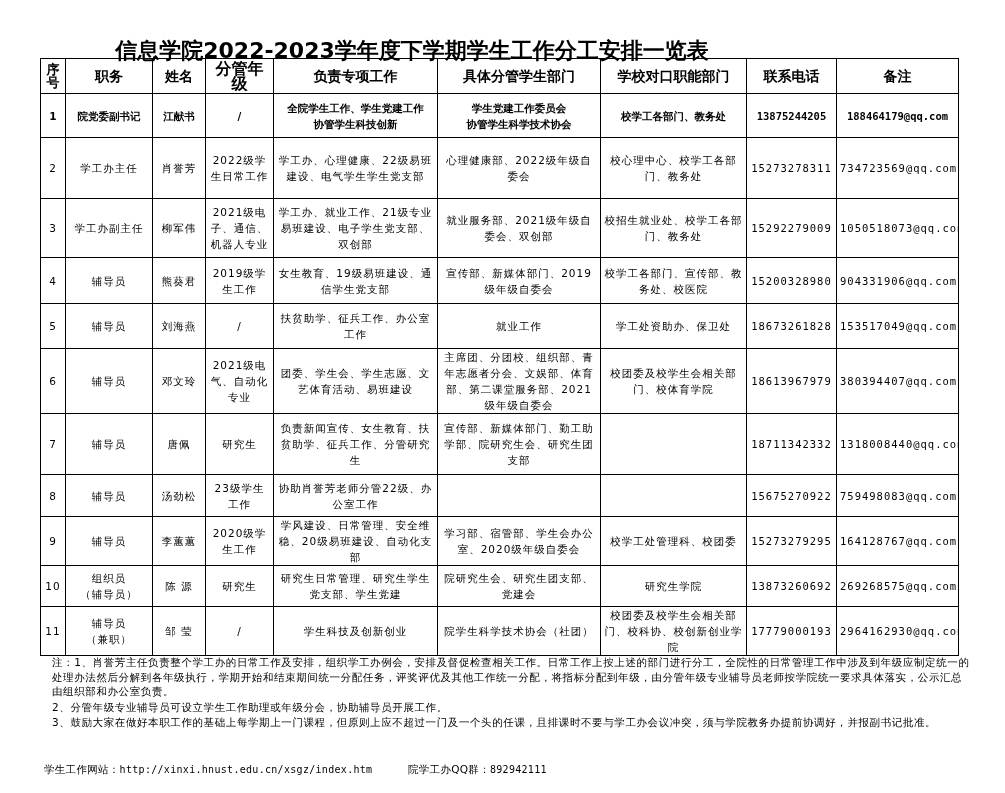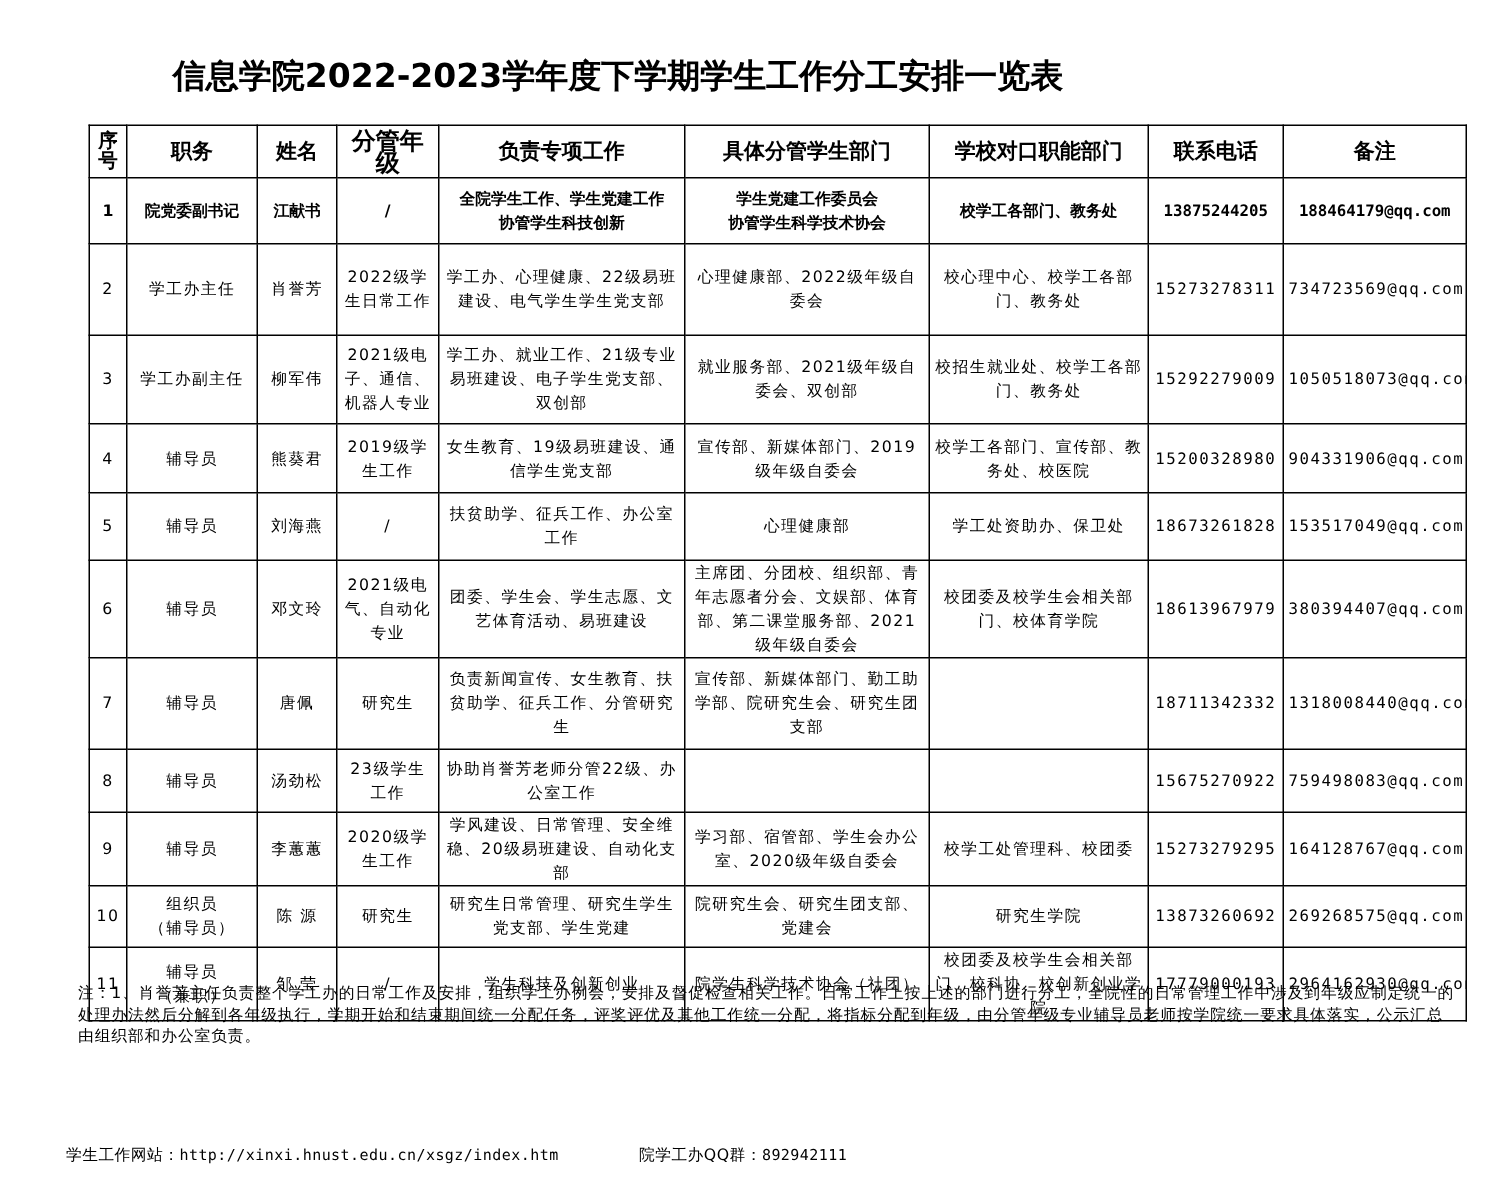--- a/index.html
+++ b/index.html
@@ -5,22 +5,22 @@
     html, body { margin: 0; padding: 0; background: #ffffff; }
     body {
       width: 1005px; height: 793px; position: relative; overflow: hidden;
       font-family: "DejaVu Sans", "Liberation Sans", sans-serif; color: #000;
     }
     .title {
       position: absolute; left: 0; top: 36px; width: 824px; text-align: center;
       font-size: 22px; font-weight: bold; letter-spacing: 0px; color: #000;
     }
     table.sheet {
-      position: absolute; left: 40px; top: 83px;
-      border-collapse: collapse; table-layout: fixed; width: 918px; margin-left: 19px;
+      position: absolute; left: 40px; top: 58px;
+      border-collapse: collapse; table-layout: fixed; width: 918px;
     }
     table.sheet th, table.sheet td {
       border: 1px solid #000; text-align: center; vertical-align: middle;
       padding: 0 3px; overflow: hidden; line-height: 16px;
     }
     table.sheet th {
       font-size: 14px; font-weight: bold; height: 34px; line-height: 15px;
     }
     table.sheet td { font-size: 10.5px; letter-spacing: 1px; }
     table.sheet tr.row-bold td { font-weight: bold; letter-spacing: 0; }
@@ -30,21 +30,21 @@
       position: absolute; left: 52px; top: 655px; width: 920px;
       font-size: 10.5px; line-height: 14.5px; letter-spacing: 0.6px;
     }
     .notes p { margin: 0 0 1px 0; }
     .footer {
       position: absolute; left: 44px; top: 763px; width: 920px; font-size: 10.5px;
       letter-spacing: 0.3px;
     }
     .footer .website { position: absolute; left: 0; top: 0; }
     .footer .url { font-family: "DejaVu Sans Mono", "Liberation Mono", monospace; font-size: 10px; }
-    .footer .qq { position: absolute; left: 382px; top: 0; }
+    .footer .qq { position: absolute; left: 364px; top: 0; }
   </style>
 </head>
 <body>
 
 <div class="title">信息学院2022-2023学年度下学期学生工作分工安排一览表</div>
 
 <table class="sheet">
   <colgroup>
     <col style="width:25px">
       <col style="width:87px">
@@ -113,21 +113,21 @@
     <td>校学工各部门、宣传部、教务处、校医院</td>
     <td class="c-phone">15200328980</td>
     <td class="c-email">904331906@qq.com</td>
   </tr>
       <tr style="height: 45px;">
     <td>5</td>
     <td>辅导员</td>
     <td>刘海燕</td>
     <td>/</td>
     <td>扶贫助学、征兵工作、办公室工作</td>
-    <td>心理健康部</td>
+    <td>就业工作</td>
     <td>学工处资助办、保卫处</td>
     <td class="c-phone">18673261828</td>
     <td class="c-email">153517049@qq.com</td>
   </tr>
       <tr style="height: 63px;">
     <td>6</td>
     <td>辅导员</td>
     <td>邓文玲</td>
     <td>2021级电气、自动化专业</td>
     <td>团委、学生会、学生志愿、文艺体育活动、易班建设</td>
@@ -189,20 +189,22 @@
     <td>院学生科学技术协会（社团）</td>
     <td>校团委及校学生会相关部门、校科协、校创新创业学院</td>
     <td class="c-phone">17779000193</td>
     <td class="c-email">2964162930@qq.com</td>
   </tr>
     </tbody>
 </table>
 
 <div class="notes">
   <p>注：1、肖誉芳主任负责整个学工办的日常工作及安排，组织学工办例会，安排及督促检查相关工作。日常工作上按上述的部门进行分工，全院性的日常管理工作中涉及到年级应制定统一的处理办法然后分解到各年级执行，学期开始和结束期间统一分配任务，评奖评优及其他工作统一分配，将指标分配到年级，由分管年级专业辅导员老师按学院统一要求具体落实，公示汇总由组织部和办公室负责。</p>
+  <p>2、分管年级专业辅导员可设立学生工作助理或年级分会，协助辅导员开展工作。</p>
+  <p>3、鼓励大家在做好本职工作的基础上每学期上一门课程，但原则上应不超过一门及一个头的任课，且排课时不要与学工办会议冲突，须与学院教务办提前协调好，并报副书记批准。</p>
 </div>
 
 <div class="footer">
   <span class="website">
     <span>学生工作网站：</span><span class="url">http://xinxi.hnust.edu.cn/xsgz/index.htm</span>
   </span>
   <span class="qq">
     <span>院学工办QQ群：</span><span class="url">892942111</span>
   </span>
 </div>

